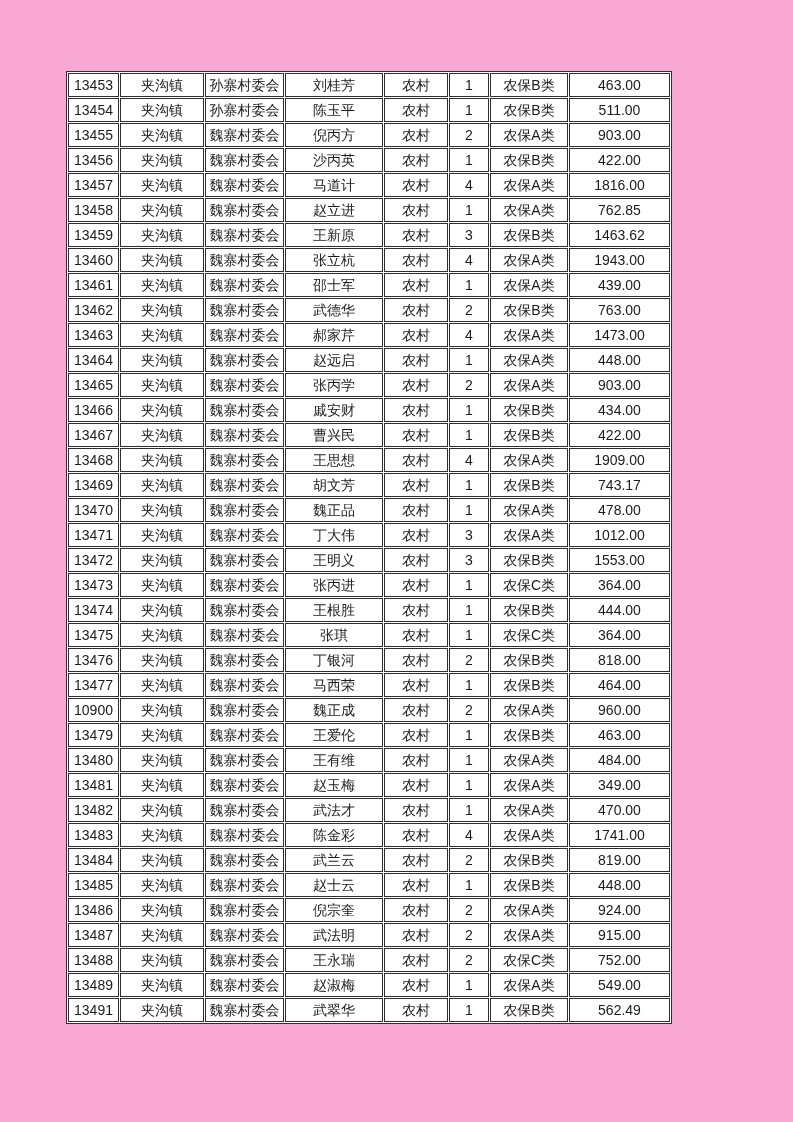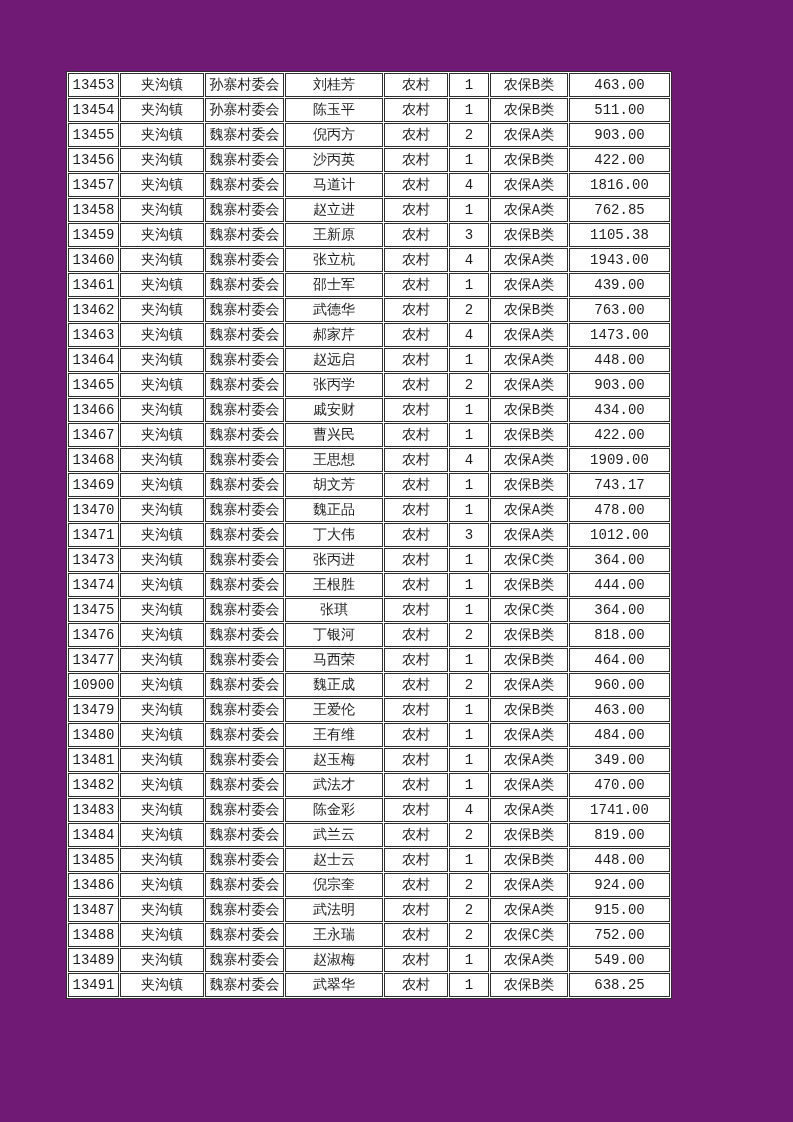--- a/index.html
+++ b/index.html
@@ -4,23 +4,23 @@
 <style>
   html, body {
     margin: 0;
     padding: 0;
     background: #ffffff;
   }
   .page {
     position: relative;
     width: 793px;
     height: 1122px;
-    background: #701a75;
+    background: #f9a8d4;
     overflow: hidden;
-    font-family: Liberation Mono, monospace;
+    font-family: Liberation Sans, sans-serif;
   }
   table.data-table {
     position: absolute;
     left: 66px;
     top: 71px;
     width: 604px;
     table-layout: fixed;
     border-collapse: separate;
     border-spacing: 1px;
     border: 1px solid #2e2e2e;
@@ -124,21 +124,21 @@
           <td>762.85</td>
         </tr>
         <tr>
           <td>13459</td>
           <td>夹沟镇</td>
           <td>魏寨村委会</td>
           <td>王新原</td>
           <td>农村</td>
           <td>3</td>
           <td>农保B类</td>
-          <td>1105.38</td>
+          <td>1463.62</td>
         </tr>
         <tr>
           <td>13460</td>
           <td>夹沟镇</td>
           <td>魏寨村委会</td>
           <td>张立杭</td>
           <td>农村</td>
           <td>4</td>
           <td>农保A类</td>
           <td>1943.00</td>
@@ -245,20 +245,30 @@
         </tr>
         <tr>
           <td>13471</td>
           <td>夹沟镇</td>
           <td>魏寨村委会</td>
           <td>丁大伟</td>
           <td>农村</td>
           <td>3</td>
           <td>农保A类</td>
           <td>1012.00</td>
+        </tr>
+        <tr>
+          <td>13472</td>
+          <td>夹沟镇</td>
+          <td>魏寨村委会</td>
+          <td>王明义</td>
+          <td>农村</td>
+          <td>3</td>
+          <td>农保B类</td>
+          <td>1553.00</td>
         </tr>
         <tr>
           <td>13473</td>
           <td>夹沟镇</td>
           <td>魏寨村委会</td>
           <td>张丙进</td>
           <td>农村</td>
           <td>1</td>
           <td>农保C类</td>
           <td>364.00</td>
@@ -424,17 +434,17 @@
           <td>549.00</td>
         </tr>
         <tr>
           <td>13491</td>
           <td>夹沟镇</td>
           <td>魏寨村委会</td>
           <td>武翠华</td>
           <td>农村</td>
           <td>1</td>
           <td>农保B类</td>
-          <td>638.25</td>
+          <td>562.49</td>
         </tr>
       </tbody>
   </table>
 </div>
 
 </body></html>

